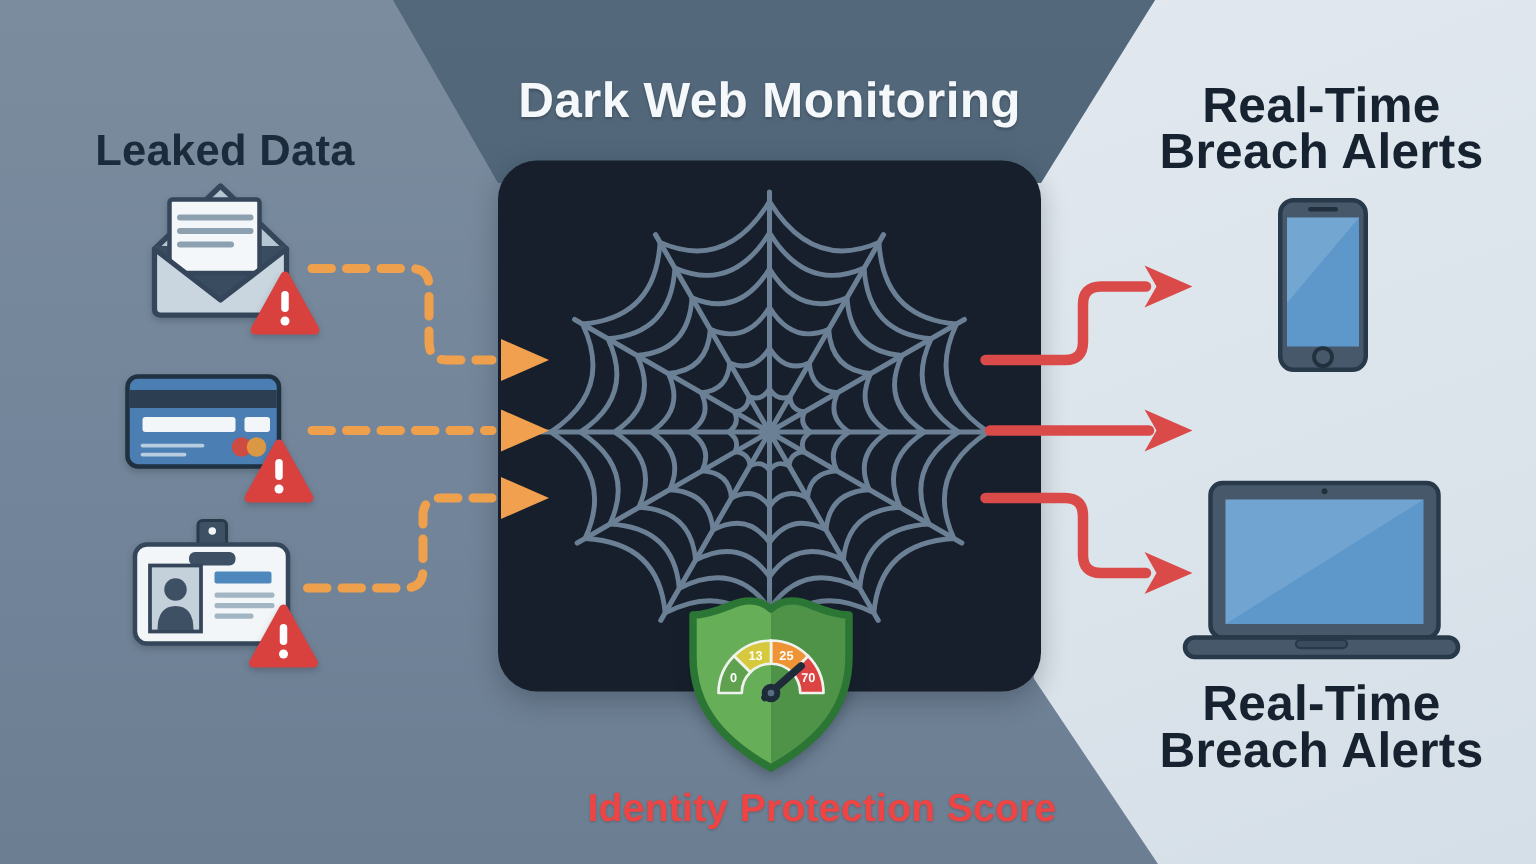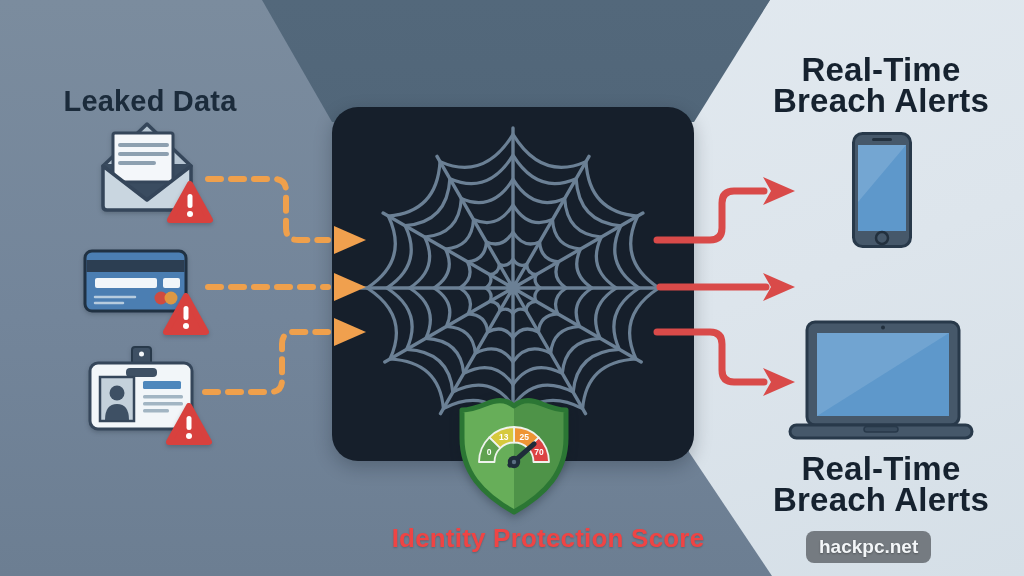--- a/index.html
+++ b/index.html
@@ -66,20 +66,21 @@
       <path d="M657 332 H710 Q722 332 722 344 V370 Q722 382 734 382 H764"></path>
     </g>
     <g fill="#D94A49">
       <path d="M795 191 L763 177 L771 191 L763 205 Z"></path>
       <path d="M795 287 L763 273 L771 287 L763 301 Z"></path>
       <path d="M795 382 L763 368 L771 382 L763 396 Z"></path>
     </g>
   </svg>
 
   <div class="abs ttl t-leaked">Leaked Data</div>
+  <div class="abs ttl t-center">Dark Web Monitoring</div>
   <div class="abs ttl t-right t-right-top">
     <div>Real-Time</div>
     <div>Breach Alerts</div>
   </div>
   <div class="abs ttl t-right t-right-bottom">
     <div>Real-Time</div>
     <div>Breach Alerts</div>
   </div>
   <div class="abs ttl t-caption">Identity Protection Score</div>
 
@@ -176,15 +177,14 @@
 
   <svg class="abs" style="left:788px;top:318px;" width="186" height="124" viewBox="0 0 186 124">
     <rect x="19" y="4" width="152" height="103" rx="8" fill="#46586a" stroke="#28394a" stroke-width="3"></rect>
     <rect x="29" y="15" width="132" height="83" fill="#5e98cb"></rect>
     <polygon points="161,15 29,98 29,15" fill="#ffffff" opacity="0.12"></polygon>
     <circle cx="95" cy="9.5" r="2" fill="#22303e"></circle>
     <rect x="2" y="107" width="182" height="13" rx="6.5" fill="#46586a" stroke="#28394a" stroke-width="3"></rect>
     <rect x="76" y="108.5" width="34" height="5.5" rx="2.75" fill="#394b5d" stroke="#28394a" stroke-width="1.5"></rect>
   </svg>
 
-  <div class="abs watermark">hackpc.net</div>
 
 </div>
 
 </body></html>

